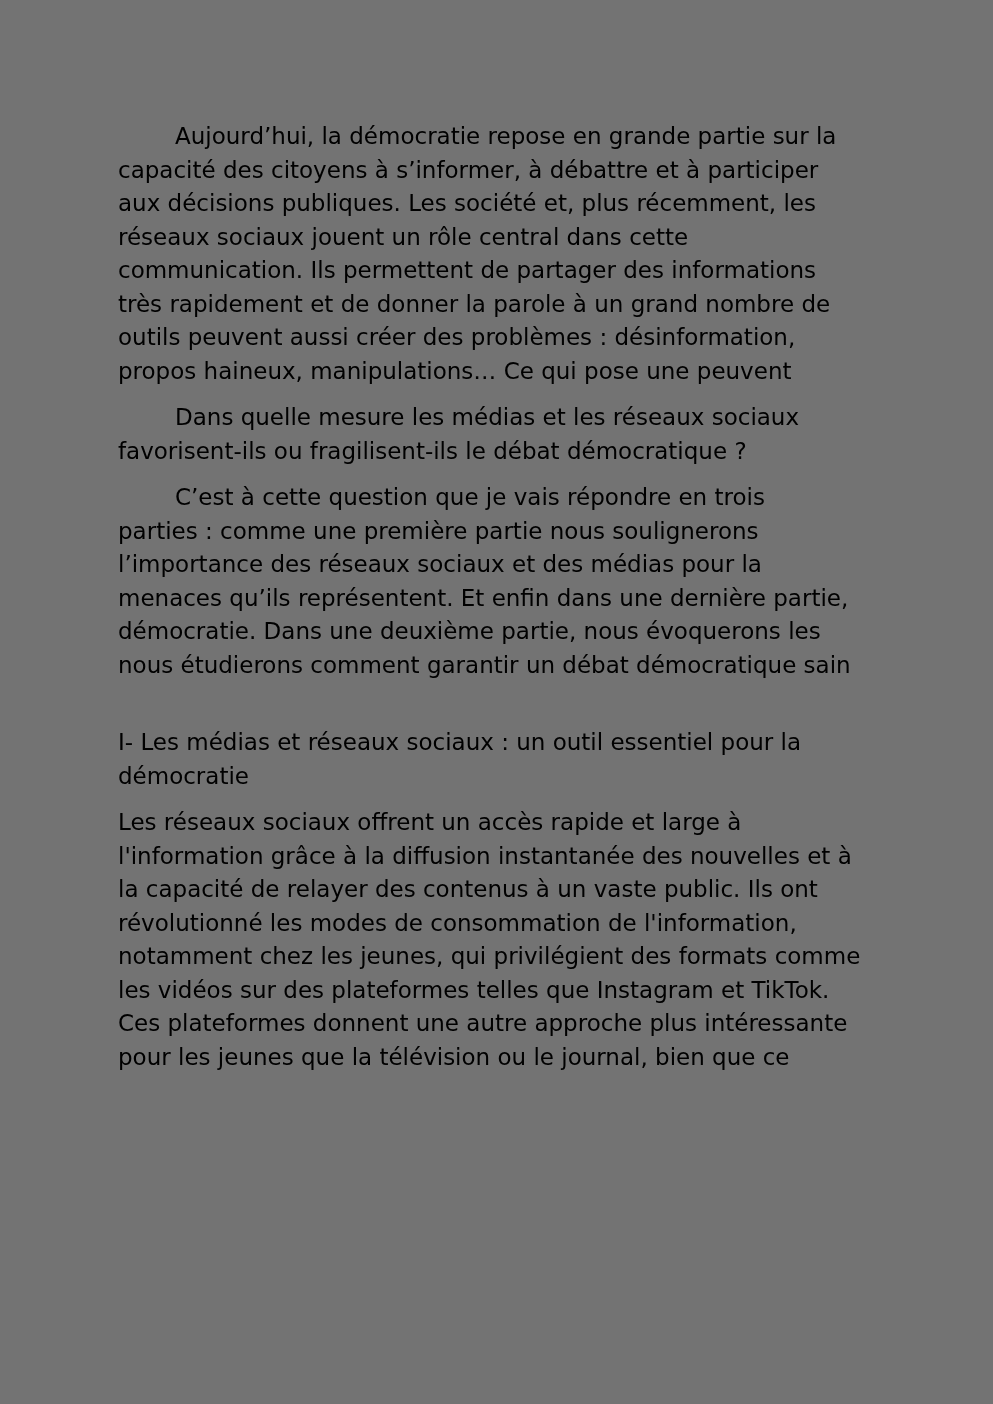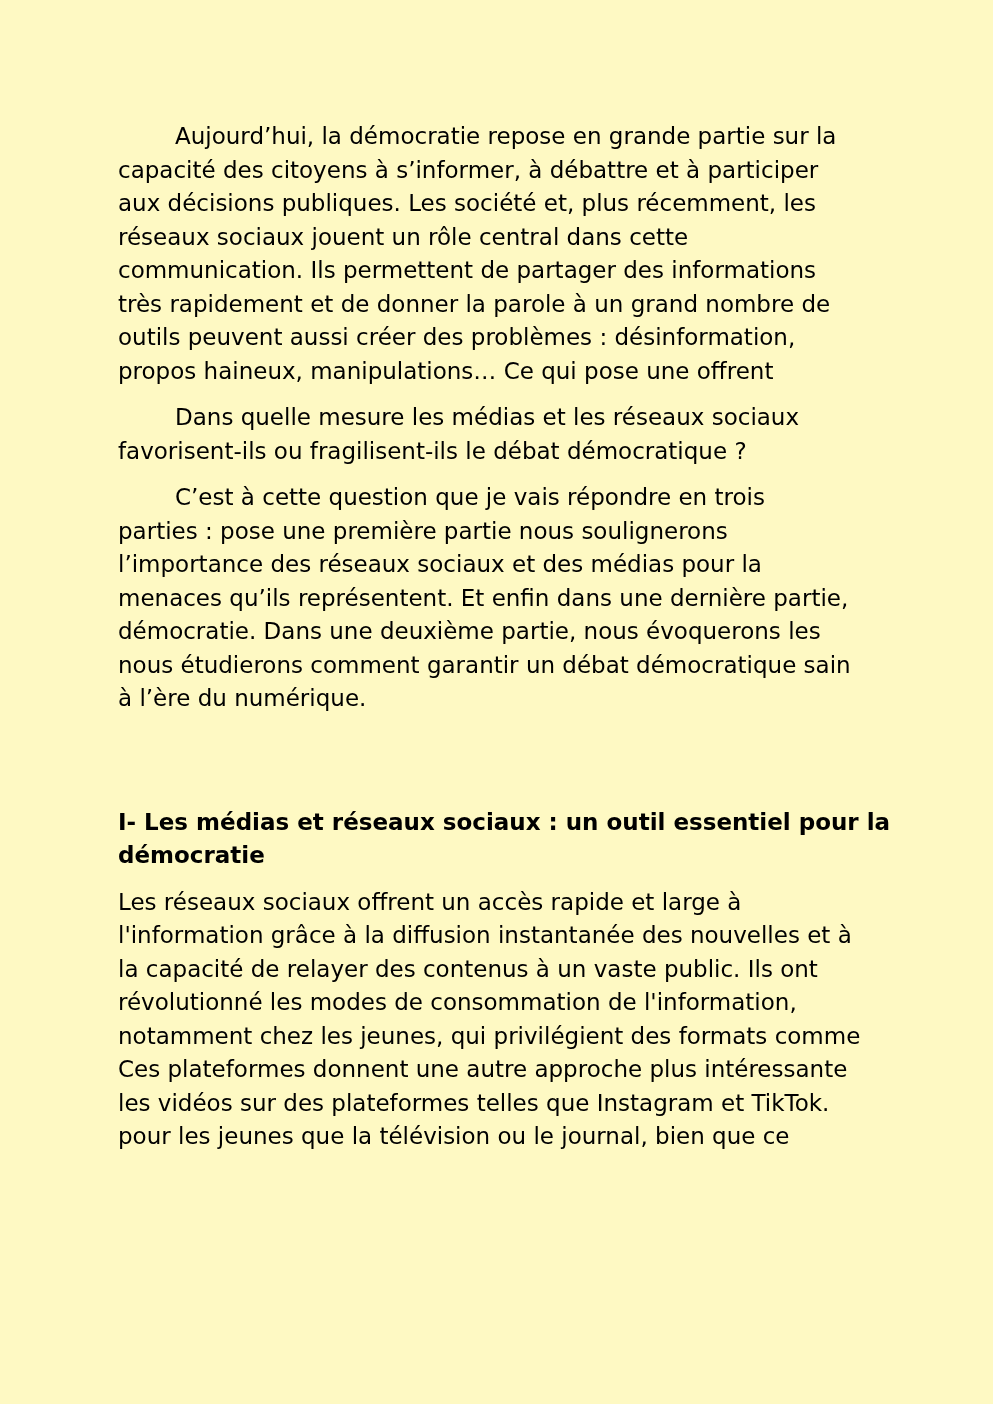--- a/index.html
+++ b/index.html
@@ -1,80 +1,79 @@
 <!DOCTYPE html>
 <html><head>
 <meta charset="utf-8">
 <style>
   html, body { margin: 0; padding: 0; background: #ffffff; }
   .page {
     position: relative;
     width: 993px;
     height: 1404px;
-    background: #fef9c3;
+    background: #737373;
     overflow: hidden;
     font-family: "DejaVu Sans", "Liberation Sans", sans-serif;
     font-size: 23px;
     line-height: 33.5px;
     color: #000000;
   }
   .content {
     position: absolute;
     left: 118px;
     top: 120px;
     width: 815px;
   }
   .para { margin: 0 0 13px 0; }
   .para .line { white-space: pre; }
   .indent .line:first-child { padding-left: 57px; }
-  .gap-large { margin-top: 90px; font-weight: bold; }
+  .gap-large { margin-top: 44px; }
 </style>
 </head>
 <body>
 
 <div class="page">
   <div class="content">
 
     <div class="para indent">
         <div class="line">Aujourd’hui, la démocratie repose en grande partie sur la</div>
         <div class="line">capacité des citoyens à s’informer, à débattre et à participer</div>
         <div class="line">aux décisions publiques. Les société et, plus récemment, les</div>
         <div class="line">réseaux sociaux jouent un rôle central dans cette</div>
         <div class="line">communication. Ils permettent de partager des informations</div>
         <div class="line">très rapidement et de donner la parole à un grand nombre de</div>
         <div class="line">outils peuvent aussi créer des problèmes : désinformation,</div>
-        <div class="line">propos haineux, manipulations… Ce qui pose une offrent</div>
+        <div class="line">propos haineux, manipulations… Ce qui pose une peuvent</div>
       </div>
 
     <div class="para indent">
         <div class="line">Dans quelle mesure les médias et les réseaux sociaux</div>
         <div class="line">favorisent-ils ou fragilisent-ils le débat démocratique ?</div>
       </div>
 
     <div class="para indent">
         <div class="line">C’est à cette question que je vais répondre en trois</div>
-        <div class="line">parties : pose une première partie nous soulignerons</div>
+        <div class="line">parties : comme une première partie nous soulignerons</div>
         <div class="line">l’importance des réseaux sociaux et des médias pour la</div>
         <div class="line">menaces qu’ils représentent. Et enfin dans une dernière partie,</div>
         <div class="line">démocratie. Dans une deuxième partie, nous évoquerons les</div>
         <div class="line">nous étudierons comment garantir un débat démocratique sain</div>
-        <div class="line">à l’ère du numérique.</div>
       </div>
 
     <div class="para gap-large">
         <div class="line">I- Les médias et réseaux sociaux : un outil essentiel pour la</div>
         <div class="line">démocratie</div>
       </div>
 
 
     <div class="para">
         <div class="line">Les réseaux sociaux offrent un accès rapide et large à</div>
         <div class="line">l'information grâce à la diffusion instantanée des nouvelles et à</div>
         <div class="line">la capacité de relayer des contenus à un vaste public. Ils ont</div>
         <div class="line">révolutionné les modes de consommation de l'information,</div>
         <div class="line">notamment chez les jeunes, qui privilégient des formats comme</div>
+        <div class="line">les vidéos sur des plateformes telles que Instagram et TikTok.</div>
         <div class="line">Ces plateformes donnent une autre approche plus intéressante</div>
-        <div class="line">les vidéos sur des plateformes telles que Instagram et TikTok.</div>
         <div class="line">pour les jeunes que la télévision ou le journal, bien que ce</div>
       </div>
 
   </div>
 </div>
 
 </body></html>

